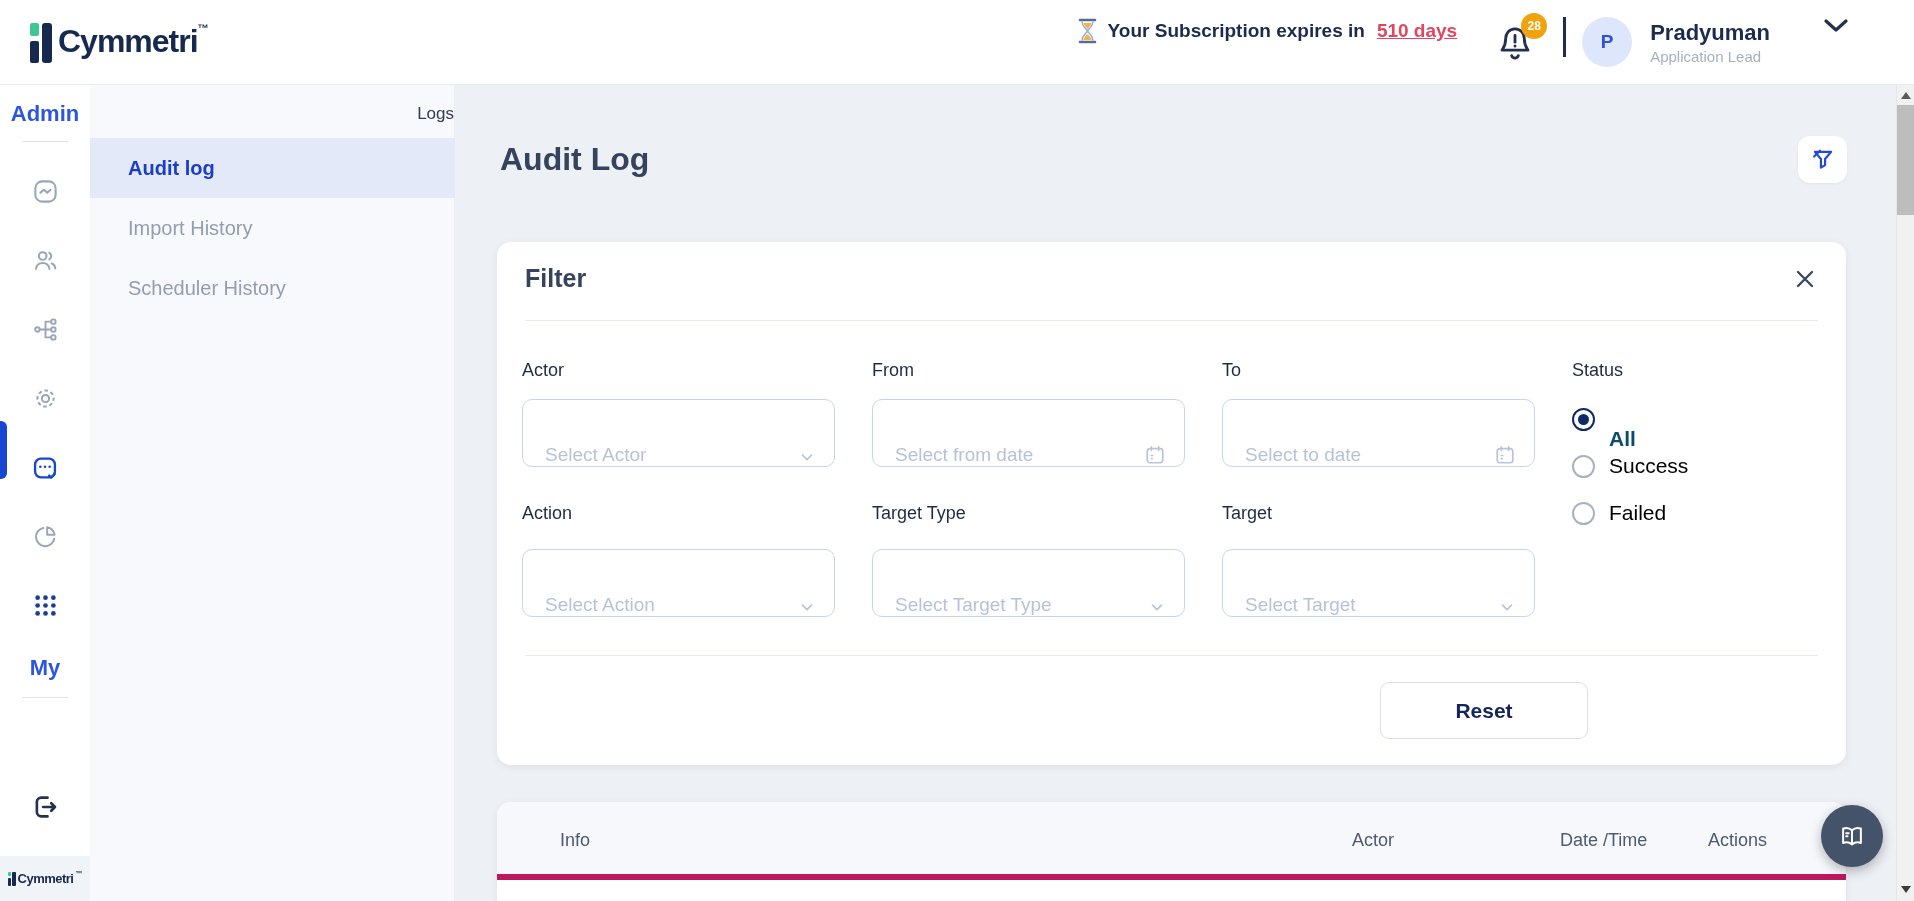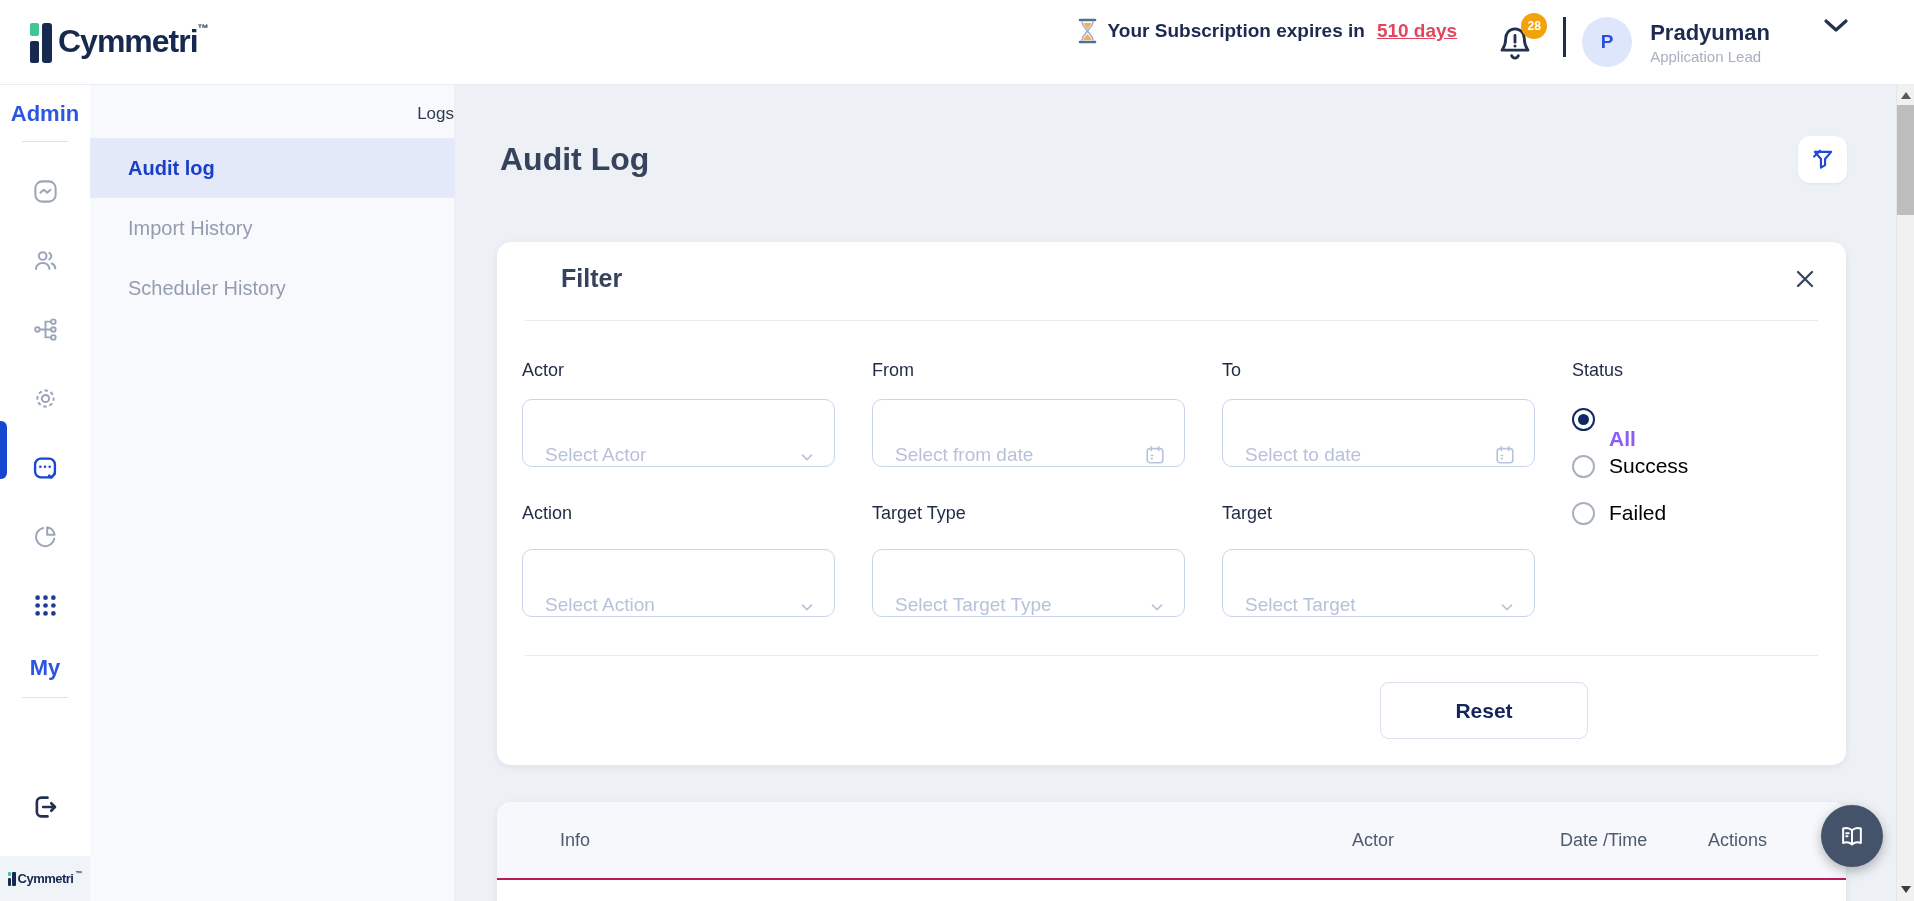--- a/index.html
+++ b/index.html
@@ -75,21 +75,21 @@
 
   
   .main { position:absolute; top:85px; left:455px; right:18px; bottom:0; background:#edf0f5; }
   .page-title { position:absolute; left:45px; top:56px; font-size:32px; font-weight:700; color:#36435c; }
   .filter-toggle { position:absolute; left:1343px; top:51px; width:49px; height:47px; background:#ffffff;
                    border:none; border-radius:12px; display:flex; align-items:center; justify-content:center;
                    cursor:pointer; box-shadow:0 1px 3px rgba(23,43,77,.06); color:#2149d8; }
 
   .filter-card { position:absolute; left:42px; top:157px; width:1349px; height:523px; background:#ffffff;
                  border-radius:14px; box-shadow:0 2px 8px rgba(23,43,77,.07); }
-  .filter-title { position:absolute; left:28px; top:22px; font-size:25px; font-weight:700; color:#36435c;margin-left:36px; }
+  .filter-title { position:absolute; left:28px; top:22px; font-size:25px; font-weight:700; color:#36435c; }
   .filter-close { position:absolute; right:28px; top:24px; width:26px; height:26px; background:none; border:none;
                   cursor:pointer; color:#3a4660; display:flex; align-items:center; justify-content:center; }
   .filter-hdiv { position:absolute; left:28px; right:28px; top:78px; height:1px; background:#e8ecf2; }
 
   .f-label { position:absolute; font-size:18px; font-weight:500; color:#1f2b45; }
   .f-field { position:absolute; width:313px; height:68px; background:#ffffff; border:1.5px solid #c9d4ec;
              border-radius:10px; display:flex; align-items:flex-end; padding:16px 18px 0 22px; cursor:pointer; }
   .f-ph { font-size:19px; color:#b7c2da; flex:1; text-align:left; background:none; border:none;
           font-family:"Liberation Sans", sans-serif; padding:0; cursor:pointer; }
   .f-icon { color:#b9c3da; display:flex; }
@@ -101,33 +101,33 @@
   .status-col { position:absolute; left:1075px; top:118px; }
   .status-label { font-size:18px; font-weight:500; color:#1f2b45; }
   .radio-row { display:flex; align-items:center; gap:14px; margin-top:21px; cursor:pointer; height:26px; }
   .radio-row.first { margin-top:25px; }
   .radio-circle { width:23px; height:23px; border-radius:50%; border:2px solid #a9b1bf; background:#fff;
                   display:flex; align-items:center; justify-content:center; flex:none; }
   .radio-row.checked .radio-circle { border-color:#0e2a66; }
   .radio-dot { width:11px; height:11px; border-radius:50%; background:transparent; }
   .radio-row.checked .radio-dot { background:#0e2a66; }
   .radio-label { font-size:21px; font-weight:500; color:#000000; }
-  .radio-row.checked .radio-label { color:#8b5cf6; font-weight:600;margin-top:40px; }
+  .radio-row.checked .radio-label { color:#0c4a6e; font-weight:600;margin-top:40px; }
 
   .btn-hdiv { position:absolute; left:28px; right:28px; top:413px; height:1px; background:#e8ecf2; }
   .btn-reset { position:absolute; left:883px; top:440px; width:208px; height:57px; background:#ffffff;
                border:1.5px solid #d9dfec; border-radius:9px; font-size:21px; font-weight:700; color:#13255c;
                cursor:pointer; font-family:"Liberation Sans", sans-serif; }
   .btn-apply { position:absolute; left:1116px; top:440px; width:210px; height:57px; background:#0c2361;
                border:none; border-radius:9px; font-size:21px; font-weight:700; color:#35d19c;
                cursor:pointer; font-family:"Liberation Sans", sans-serif; }
 
   .table-card { position:absolute; left:42px; top:717px; width:1349px; height:200px; background:#ffffff;
                 border-radius:14px 14px 0 0; box-shadow:0 2px 8px rgba(23,43,77,.07); overflow:hidden; }
-  .table-head { position:relative; height:78px; background:#f6f8fb; border-bottom:2px solid #be185d; }
+  .table-head { position:relative; height:78px; background:#f6f8fb; border-bottom:6px solid #be185d; }
   .th { position:absolute; top:28px; font-size:18px; font-weight:500; color:#4d5a71; }
   .th-info { left:63px; } .th-actor { left:855px; } .th-date { left:1063px; } .th-actions { left:1211px; }
 
   
   .fab { position:absolute; left:1821px; top:805px; width:62px; height:62px; border-radius:50%;
          background:#44536a; border:none; display:flex; align-items:center; justify-content:center;
          cursor:pointer; box-shadow:0 4px 12px rgba(0,0,0,.28); z-index:30; color:#ffffff; }
 
   
   .scrollbar { position:absolute; top:85px; right:0; width:18px; bottom:0; background:#f1f1f1;

